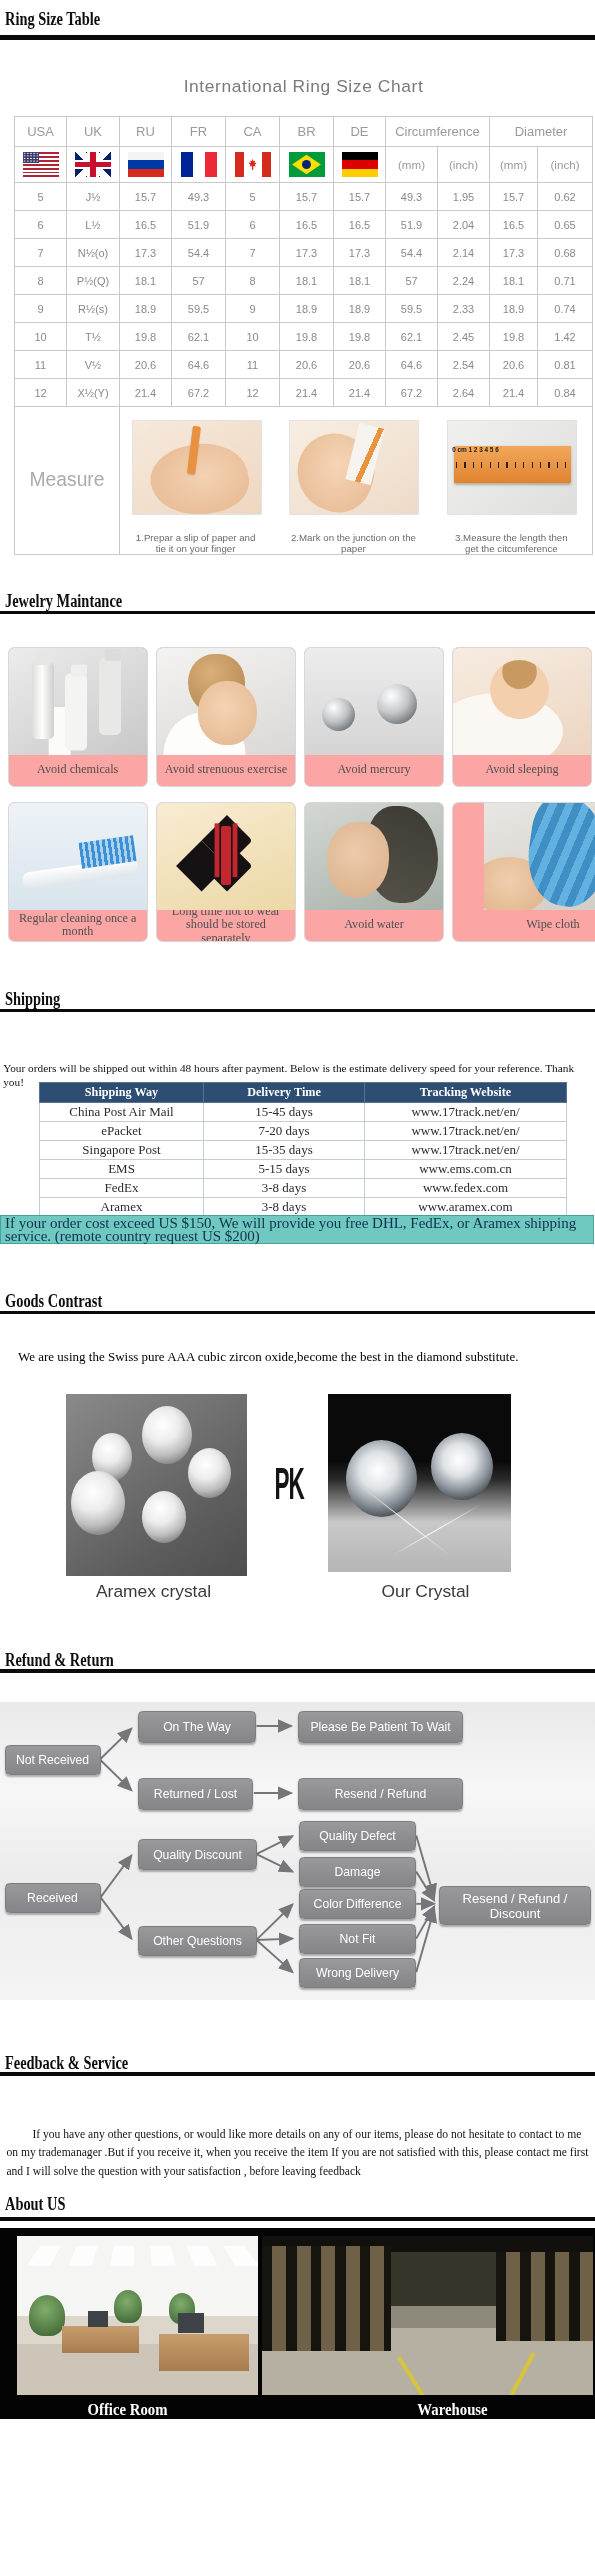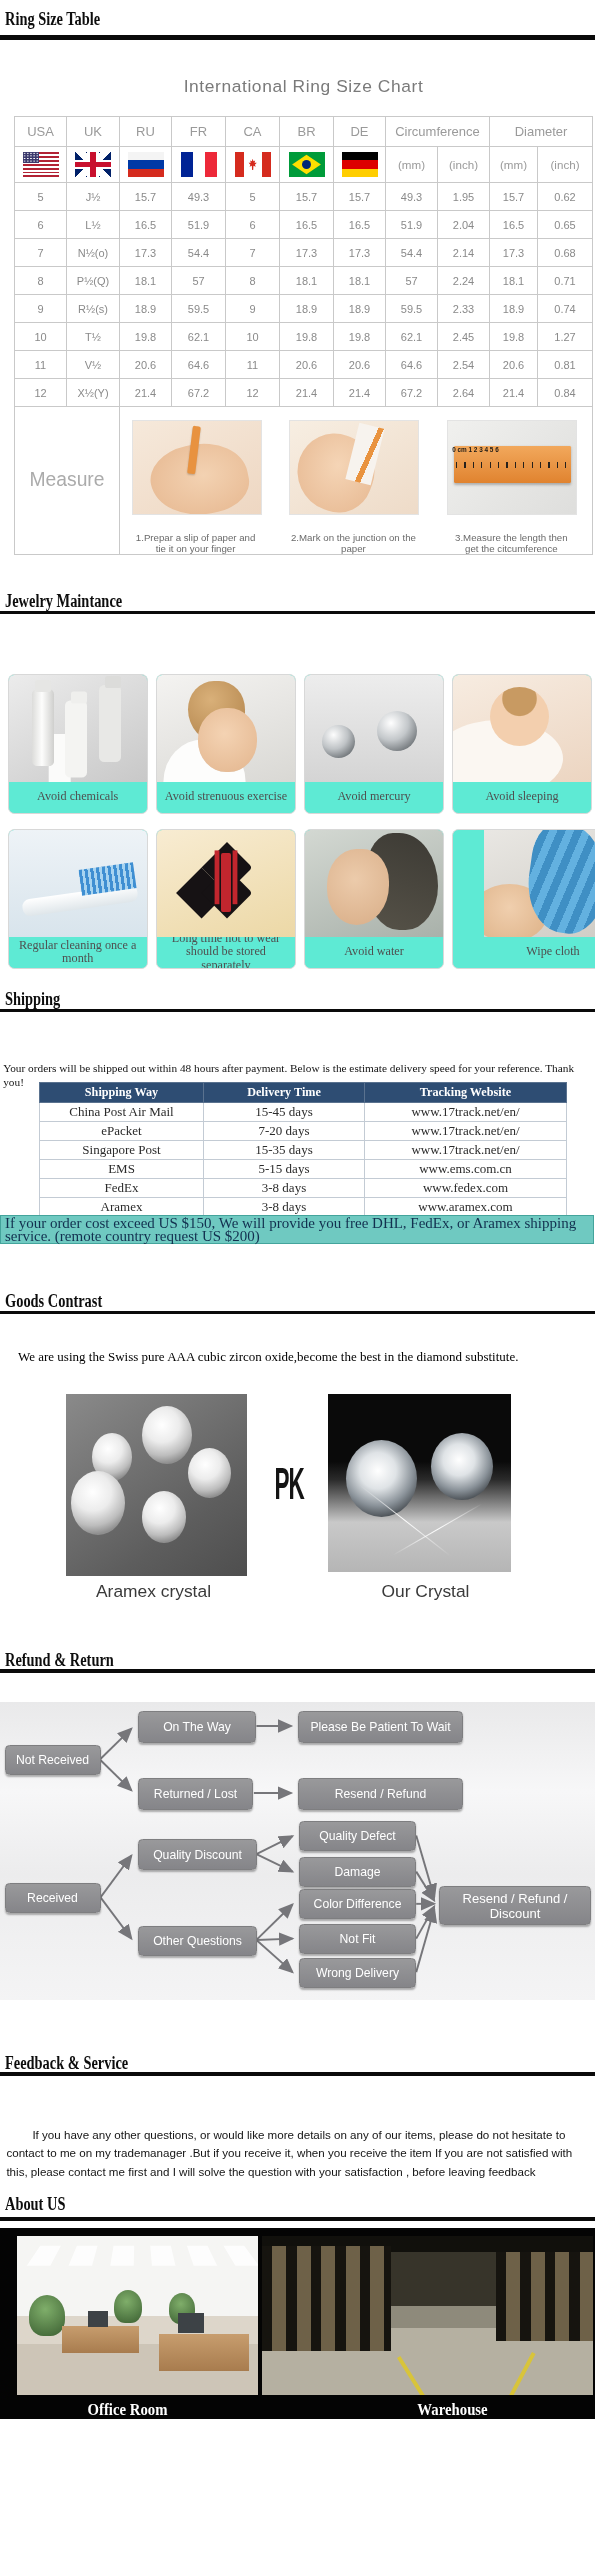--- a/index.html
+++ b/index.html
@@ -69,21 +69,21 @@
   .art-step3{background:linear-gradient(135deg,#f0f0ee,#dededc);}
   .art-step3 .ruler{position:absolute;left:5.2px;top:24.5px;width:117px;height:37px;
      background:linear-gradient(180deg,#f2a85c,#e0832f);border-radius:1.3px;box-shadow:0 1.3px 2.6px rgba(0,0,0,.25);}
   .art-step3 .ruler:before{content:"";position:absolute;left:2.6px;top:16.7px;width:112px;height:5.8px;
      background:repeating-linear-gradient(90deg,#26211c 0 1.3px,transparent 1.3px 8.4px);}
   .art-step3 .nums{position:absolute;left:3.9px;top:24.5px;width:111px;display:flex;justify-content:space-between;
      font-size:6.4px;font-weight:bold;color:#1d1a16;}
 
   
   .card{position:absolute;width:138px;height:138px;border:0.6px solid #d8d8d8;border-radius:6.4px;
-        background:#5eead4;overflow:hidden;margin-top:27px;}
+        background:#fca5a5;overflow:hidden;}
   .card .img{width:100%;height:107px;position:relative;overflow:hidden;}
   .card .cap{height:30px;display:flex;align-items:center;justify-content:center;text-align:center;
         font-family:"Liberation Serif",serif;font-size:12.2px;line-height:13.5px;color:#4f4f4f;padding:0 5.2px;}
   .art-chemicals{background:linear-gradient(150deg,#ececec,#c8c8c8);}
   .art-chemicals:before{content:"";position:absolute;left:23px;top:14px;width:22px;height:77px;border-radius:5.2px;
      background:linear-gradient(90deg,#dcdcda,#fdfdfc 45%,#cfcfcd);box-shadow:33px 11.6px 0 #f4f4f2,67px -3.9px 0 #e8e8e6,16.7px 45px 0 #fbfbfa;}
   .art-chemicals:after{content:"";position:absolute;left:26px;top:5.2px;width:16.7px;height:11.6px;border-radius:2.6px;
      background:#e6e6e4;box-shadow:36px 11.6px 0 #efefed,70px -3.9px 0 #dcdcda;}
   .art-exercise{background:linear-gradient(160deg,#f4f3f1,#d9d8d4);}
   .art-exercise:before{content:"";position:absolute;left:31px;top:6.4px;width:57px;height:62px;border-radius:50% 50% 40% 60%;
@@ -149,21 +149,21 @@
 
   
   #flow-bg{position:absolute;left:0;top:1702px;width:596px;height:298px;
      background:linear-gradient(180deg,#e9e9ea,#f7f7f8 30%,#ececed 58%,#f4f4f5);}
   .fnode{position:absolute;background:linear-gradient(180deg,#99999b,#858589);border:0.6px solid #7e7e80;
      border-radius:4.5px;color:#fff;font-size:12.2px;display:flex;align-items:center;justify-content:center;
      box-shadow:0 1.3px 1.9px rgba(0,0,0,.3);text-align:center;}
   #flow-arrows{position:absolute;left:0;top:1702px;}
 
   
-  #feedback-body{position:absolute;left:6.4px;top:2114px;width:583px;font-family:Liberation Sans, sans-serif;
+  #feedback-body{position:absolute;left:6.4px;top:2114px;width:583px;font-family:Liberation Serif, serif;
      font-size:11.6px;line-height:18.7px;color:#141414;text-indent:26px;}
 
   
   #about-panel{position:absolute;left:0;top:2228px;width:596px;height:191px;background:#040404;padding-left:6px;}
   .about-img{position:absolute;top:8.4px;height:159px;overflow:hidden;}
   #office-img{left:17.4px;width:241px;background:linear-gradient(180deg,#f5f5f3 0 50%,#ddd6ca 50% 68%,#cdc5b7 68%);}
   #office-img .lights{position:absolute;left:0;top:5.2px;width:100%;height:26px;
      background:repeating-linear-gradient(90deg,transparent 0 16.7px,#ffffff 16.7px 39px);opacity:.8;transform:perspective(129px) rotateX(40deg);}
   #office-img .plant{position:absolute;width:36px;height:41px;border-radius:50% 50% 40% 40%;
      background:radial-gradient(circle at 45% 35%,#7fae6a,#486e3c 80%);}
@@ -318,21 +318,21 @@
           <td>10</td>
           <td>T½</td>
           <td>19.8</td>
           <td>62.1</td>
           <td>10</td>
           <td>19.8</td>
           <td>19.8</td>
           <td>62.1</td>
           <td>2.45</td>
           <td>19.8</td>
-          <td>1.27</td>
+          <td>1.42</td>
         </tr>
 
         <tr class="drow">
           <td>11</td>
           <td>V½</td>
           <td>20.6</td>
           <td>64.6</td>
           <td>11</td>
           <td>20.6</td>
           <td>20.6</td>

